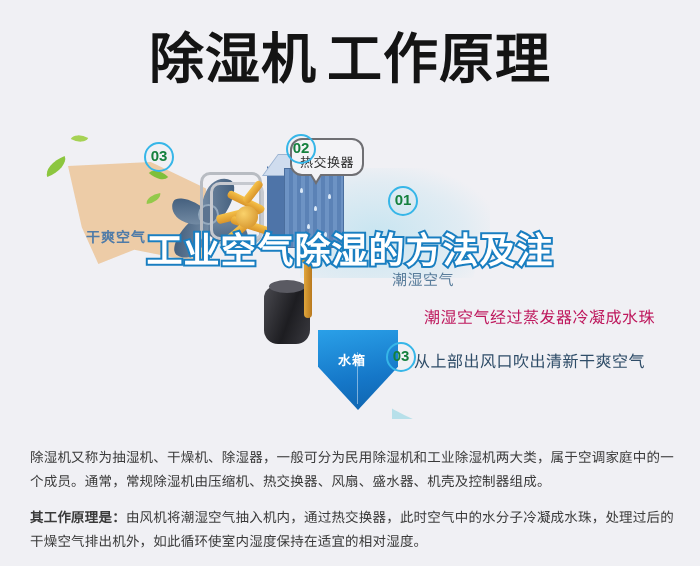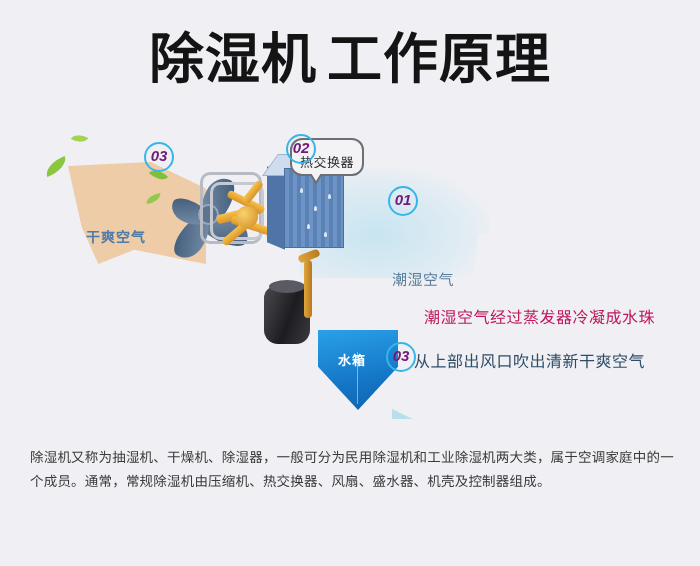--- a/index.html
+++ b/index.html
@@ -278,24 +278,23 @@
     width: 0; height: 0; z-index: 2;
     border-left: 5px solid transparent;
     border-right: 5px solid transparent;
     border-top: 8px solid #f3f3f6;
   }
 
   
   .step-num {
     font-size: 19px;
     font-weight: bold;
-    color: #701a75;
+    color: #15803d;
     letter-spacing: 0;
     position: absolute;
-    font-style: italic;
   }
   .step-num .ring {
     display: inline-block;
     border: 2px solid #36b6e8;
     border-radius: 50%;
     width: 26px; height: 26px;
     line-height: 23px;
     text-align: center;
     font-size: 15px;
   }
@@ -425,19 +424,21 @@
     <div class="step-num num-03-bottom">
       <span class="ring">03</span>
     </div>
 
     <div class="cap-text cap-humid">潮湿空气</div>
     <div class="cap-text cap-evap">潮湿空气经过蒸发器冷凝成水珠</div>
     <div class="cap-text cap-outlet">从上部出风口吹出清新干爽空气</div>
   </div>
 
   <div class="overlay-title">
+    <span class="ln">工业空气除湿的方法及注</span>
   </div>
 
   <div class="body-copy">
     <p>除湿机又称为抽湿机、干燥机、除湿器，一般可分为民用除湿机和工业除湿机两大类，属于空调家庭中的一个成员。通常，常规除湿机由压缩机、热交换器、风扇、盛水器、机壳及控制器组成。</p>
+    <p><span class="lead">其工作原理是：</span><span>由风机将潮湿空气抽入机内，通过热交换器，此时空气中的水分子冷凝成水珠，处理过后的干燥空气排出机外，如此循环使室内湿度保持在适宜的相对湿度。</span></p>
   </div>
 
 </div>
 
 </body></html>

